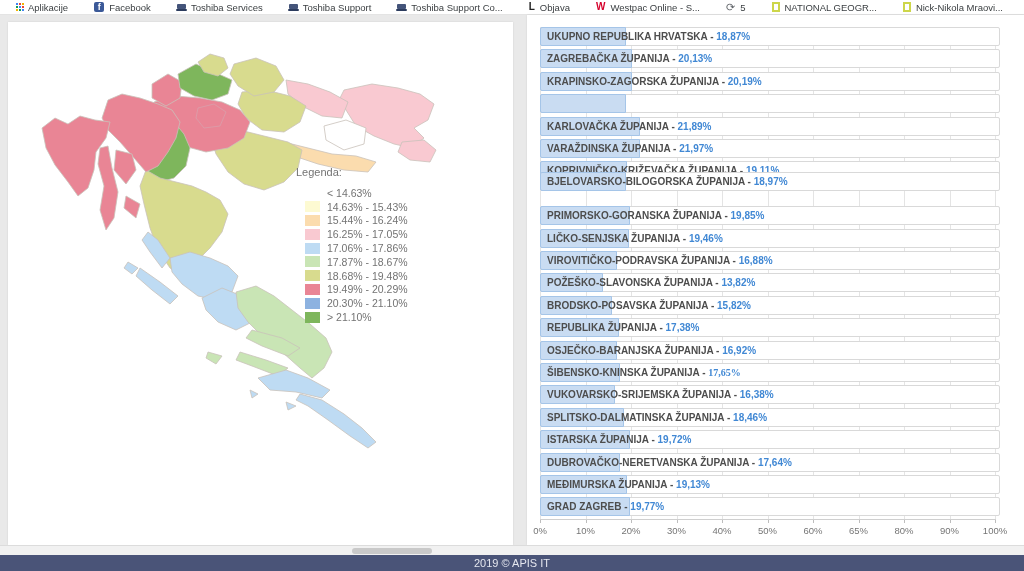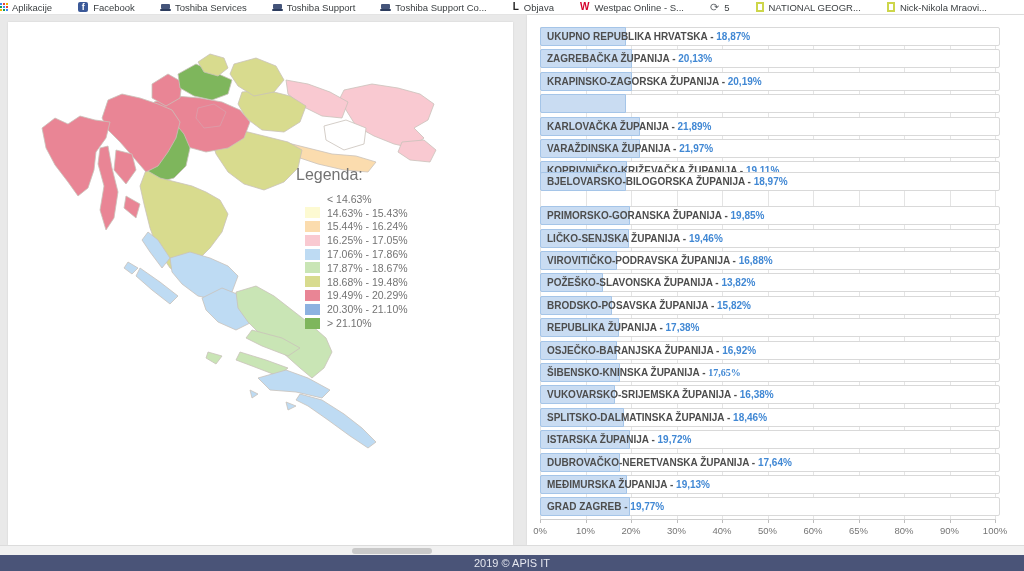--- a/index.html
+++ b/index.html
@@ -1,21 +1,21 @@
 <!DOCTYPE html>
 <html><head>
 <meta charset="utf-8">
 <style>
   * { margin:0; padding:0; box-sizing:border-box; }
   html,body { width:1024px; height:571px; overflow:hidden; background:#e9e9e9;
               font-family:"Liberation Sans", sans-serif; }
 
   
   .bookmarks-bar{ position:absolute; top:0; left:0; right:0; height:15px; background:#fff;
-    border-bottom:1px solid #e4e4e4; display:flex; align-items:center; padding-left:0; }
+    border-bottom:1px solid #e4e4e4; display:flex; align-items:center; padding-left:16px; }
   .bm-item{ display:flex; align-items:center; margin-right:26px; cursor:pointer; white-space:nowrap; }
   .bm-label{ font-size:9.5px; color:#3c4043; }
   .ic{ display:inline-block; margin-right:5px; }
   .ic-apps-grid-icon{ width:2px; height:2px; background:#4285f4; margin-right:10px; margin-bottom:6px;
     box-shadow:3px 0 0 #ea4335,6px 0 0 #f4b400,0 3px 0 #0f9d58,3px 3px 0 #4285f4,6px 3px 0 #ea4335,
                0 6px 0 #f4b400,3px 6px 0 #0f9d58,6px 6px 0 #4285f4; }
   .ic-facebook-icon{ width:10px; height:10px; background:#3b5998; border-radius:2px; color:#fff;
     font-size:9px; font-weight:bold; text-align:center; line-height:11px; }
   .ic-facebook-icon::after{ content:"f"; }
   .ic-toshiba-icon{ width:9px; height:5px; background:#44547a; border-radius:1px; position:relative; margin-top:-2px;}
@@ -31,21 +31,21 @@
 
   
   .content{ position:absolute; top:15px; left:0; right:0; height:530px; background:#e9e9e9; }
   .map-panel{ position:absolute; left:8px; top:7px; width:505px; height:523px; background:#fff;
     box-shadow:0 0 2px rgba(0,0,0,.10); }
   .chart-panel{ position:absolute; left:527px; top:0; width:497px; height:530px; background:#fff;
     box-shadow:0 0 2px rgba(0,0,0,.10); }
 
   
   .legend{ position:absolute; left:288px; top:144px; color:#737373; }
-  .legend-title{ font-size:16px; margin-bottom:8px; }
+  .legend-title{ font-size:11px; margin-bottom:8px; }
   .legend-row{ display:flex; align-items:center; height:13.8px; padding-left:9px; }
   .legend-swatch{ width:15px; height:11px; margin-right:7px; flex:none; }
   .legend-label{ font-size:10.5px; white-space:nowrap; }
 
   
   .plot{ position:absolute; left:13px; top:12px; width:455px; height:492px; }
   .gridline{ position:absolute; top:0; bottom:0; width:1px; background:#e4e4e4; }
   .axis-line{ position:absolute; left:13px; top:504px; width:456px; height:1px; background:#cfcfcf; }
   .tick-mark{ position:absolute; top:505px; width:1px; height:3px; background:#bdbdbd; }
   .tick-label{ position:absolute; top:510px; width:40px; text-align:center; font-size:9.5px; color:#757575; }

